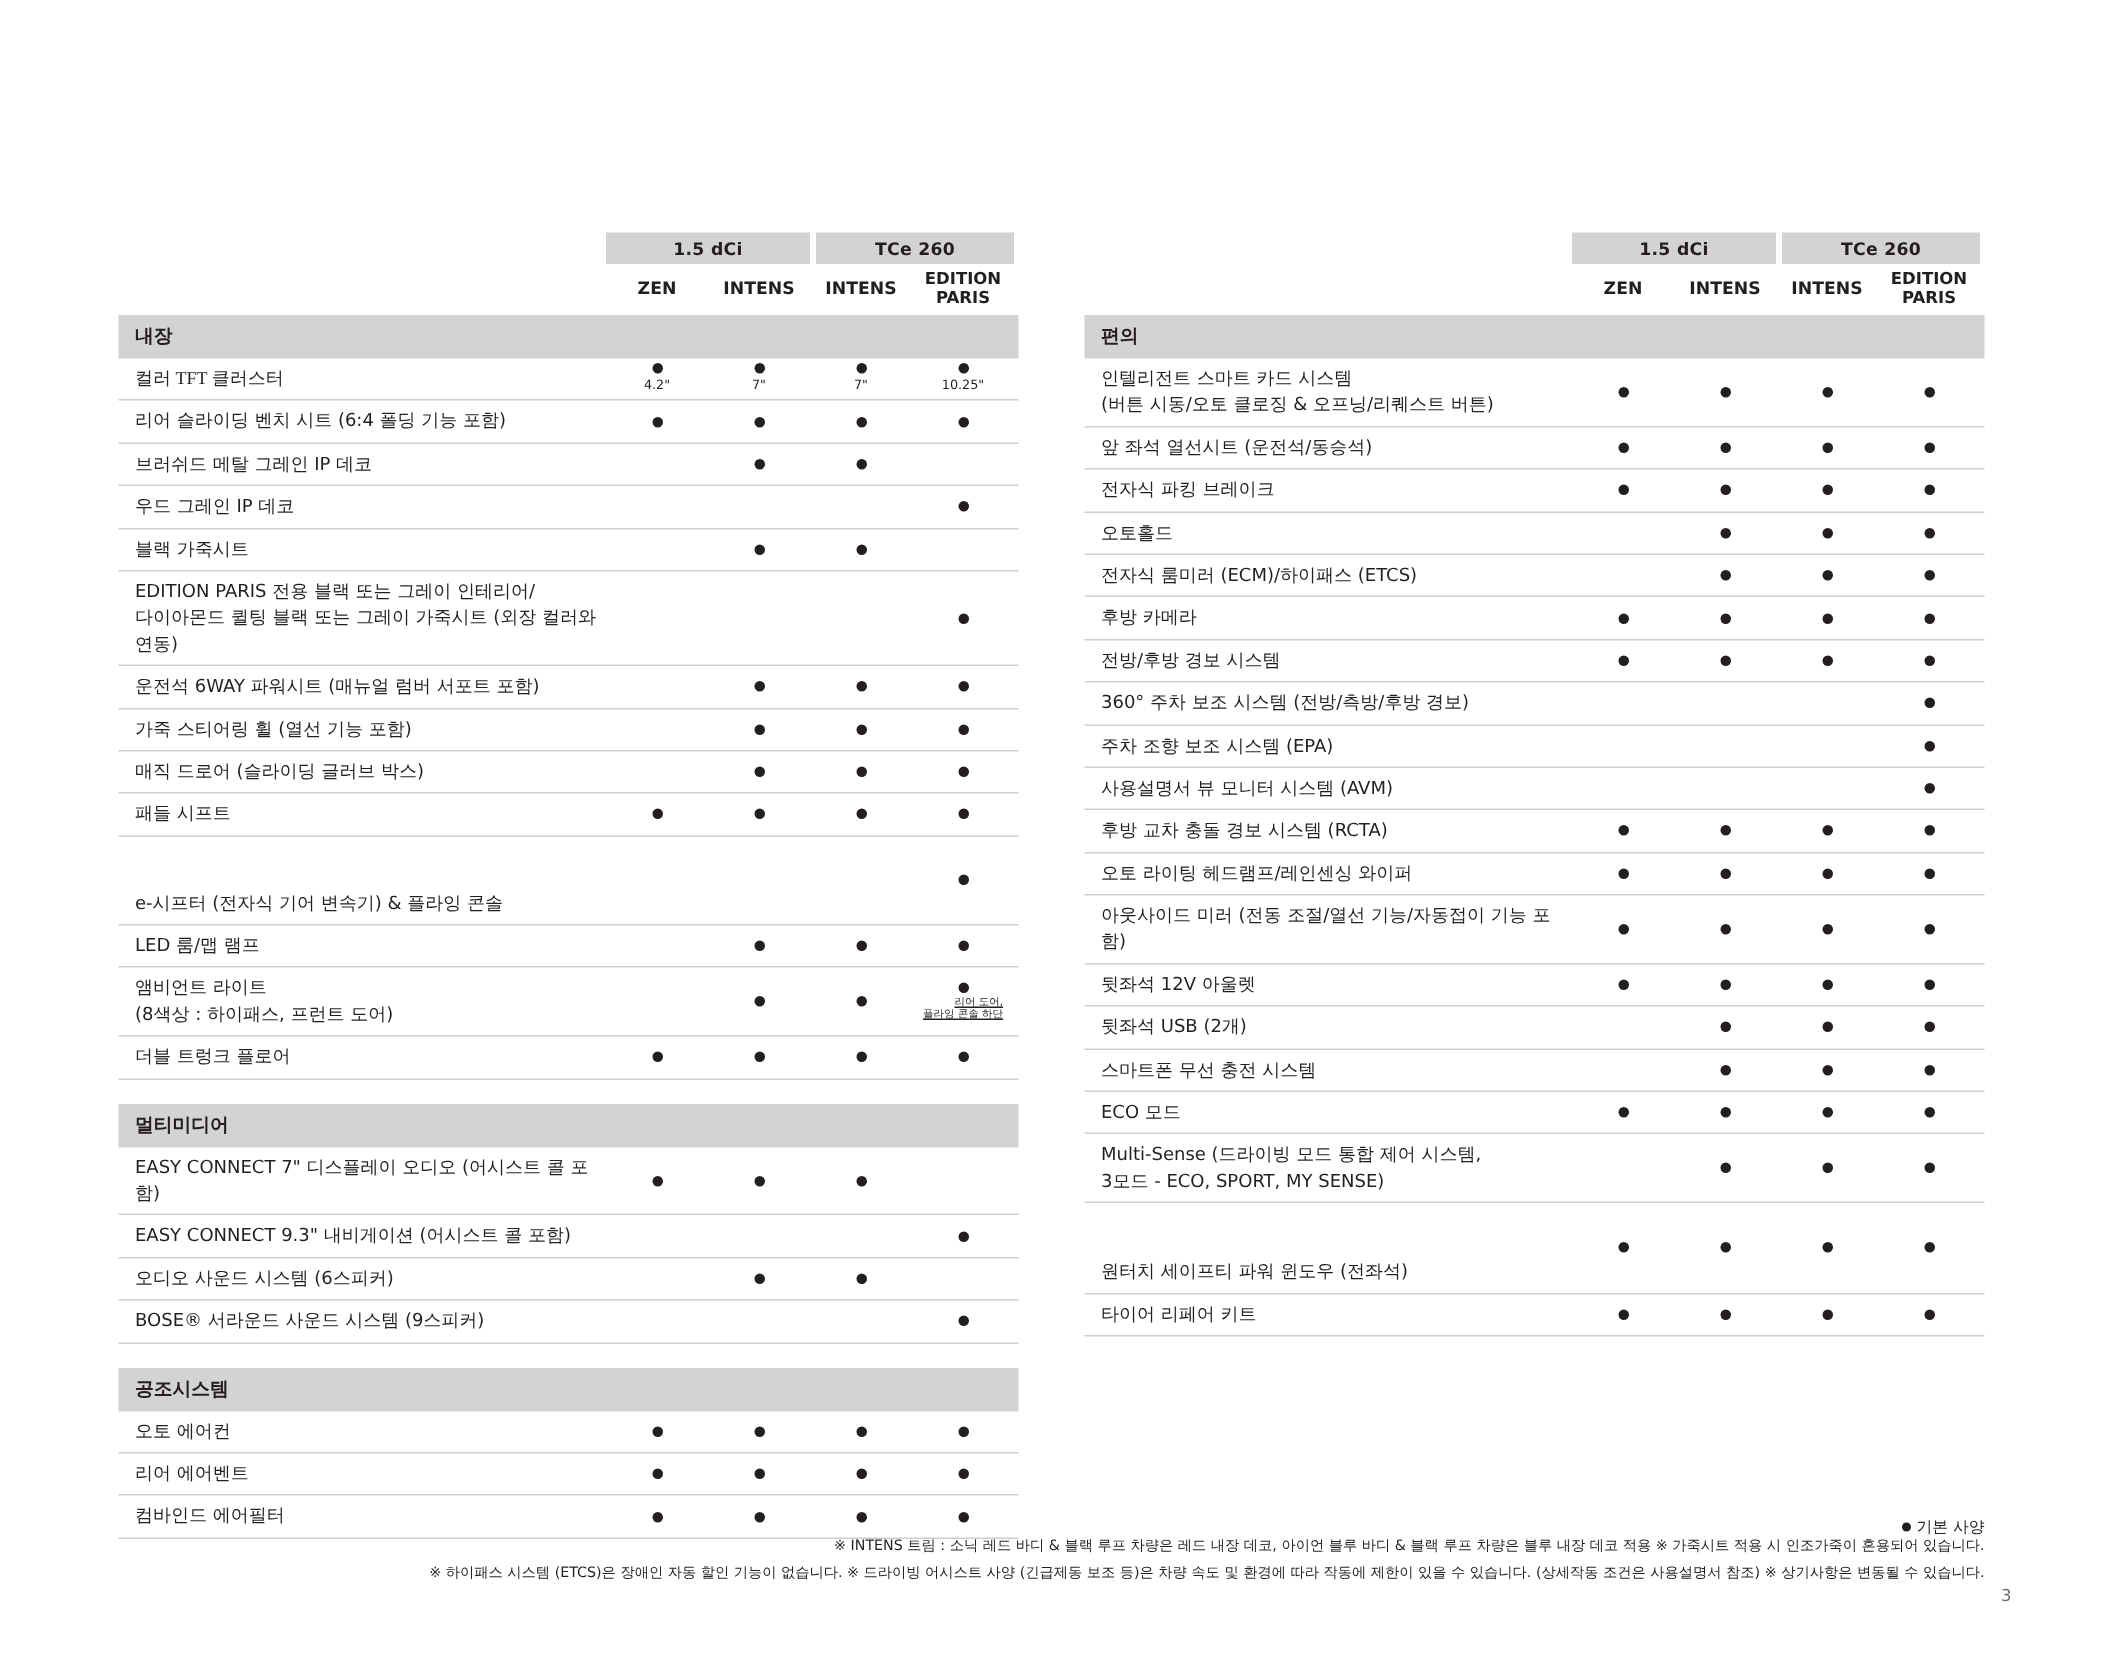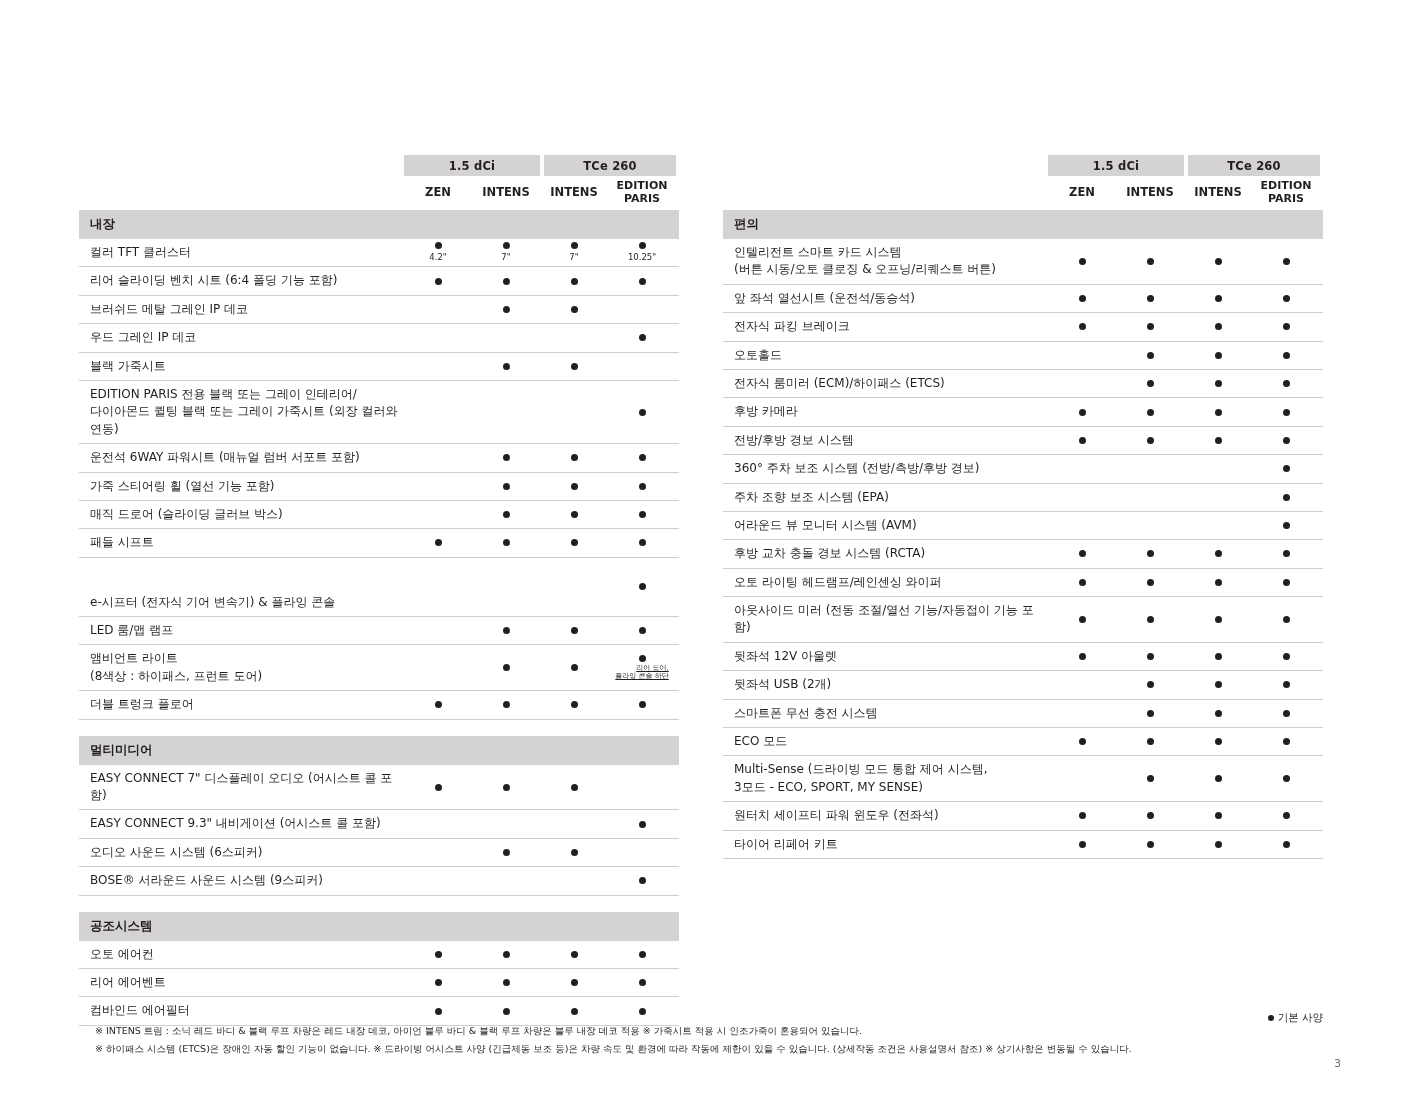--- a/index.html
+++ b/index.html
@@ -142,20 +142,21 @@
     gap: 4px;
     color: #231f20;
   }
   .legend .bullet { width: 6px; height: 6px; }
 
   .footnotes {
     position: absolute;
     left: 95px;
     right: 79px;
     top: 1022px;
+    text-align: right;
     font-size: 9.5px;
     line-height: 1.85;
     color: #231f20;
   }
   .footnotes div { white-space: nowrap; }
 
   .page-number {
     position: absolute;
     right: 61px;
     top: 1057px;
@@ -177,21 +178,21 @@
       </div>
       <div class="trim-row">
         <div style="width: 325px;"></div>
         <div class="trim-cell" style="width: 68px;">ZEN</div>
         <div class="trim-cell" style="width: 68px;">INTENS</div>
         <div class="trim-cell" style="width: 68px;">INTENS</div>
         <div class="trim-cell two-line" style="width: 68px;">EDITION<br>PARIS</div>
       </div>
       <div class="section-bar first">내장</div>
       <div class="feat-row">
-        <div class="feat-label" style="width: 325px;">컬러 TFT 클러스터</div>
+        <div class="feat-label" style="width: 325px; font-family: Liberation Serif, serif;">컬러 TFT 클러스터</div>
         <div class="dots">
           <div class="dot-cell" style="width: 68px;">
             <span class="bullet"></span>
             <span class="note-under">4.2"</span>
           </div>
           <div class="dot-cell" style="width: 68px;">
             <span class="bullet"></span>
             <span class="note-under">7"</span>
           </div>
           <div class="dot-cell" style="width: 68px;">
@@ -710,21 +711,21 @@
           </div>
           <div class="dot-cell" style="width: 68px;">
             <span class="empty"></span>
           </div>
           <div class="dot-cell" style="width: 68px;">
             <span class="bullet"></span>
           </div>
         </div>
       </div>
       <div class="feat-row">
-        <div class="feat-label" style="width: 325px;">어라운드 뷰 모니터 시스템 (AVM)</div>
+        <div class="feat-label" style="width: 325px;">사용설명서 뷰 모니터 시스템 (AVM)</div>
         <div class="dots">
           <div class="dot-cell" style="width: 68px;">
             <span class="empty"></span>
           </div>
           <div class="dot-cell" style="width: 68px;">
             <span class="empty"></span>
           </div>
           <div class="dot-cell" style="width: 68px;">
             <span class="empty"></span>
           </div>
@@ -863,21 +864,21 @@
           </div>
           <div class="dot-cell" style="width: 68px;">
             <span class="bullet"></span>
           </div>
           <div class="dot-cell" style="width: 68px;">
             <span class="bullet"></span>
           </div>
         </div>
       </div>
       <div class="feat-row">
-        <div class="feat-label" style="width: 325px;">원터치 세이프티 파워 윈도우 (전좌석)</div>
+        <div class="feat-label" style="width: 325px; margin-top: 32px;">원터치 세이프티 파워 윈도우 (전좌석)</div>
         <div class="dots">
           <div class="dot-cell" style="width: 68px;">
             <span class="bullet"></span>
           </div>
           <div class="dot-cell" style="width: 68px;">
             <span class="bullet"></span>
           </div>
           <div class="dot-cell" style="width: 68px;">
             <span class="bullet"></span>
           </div>

